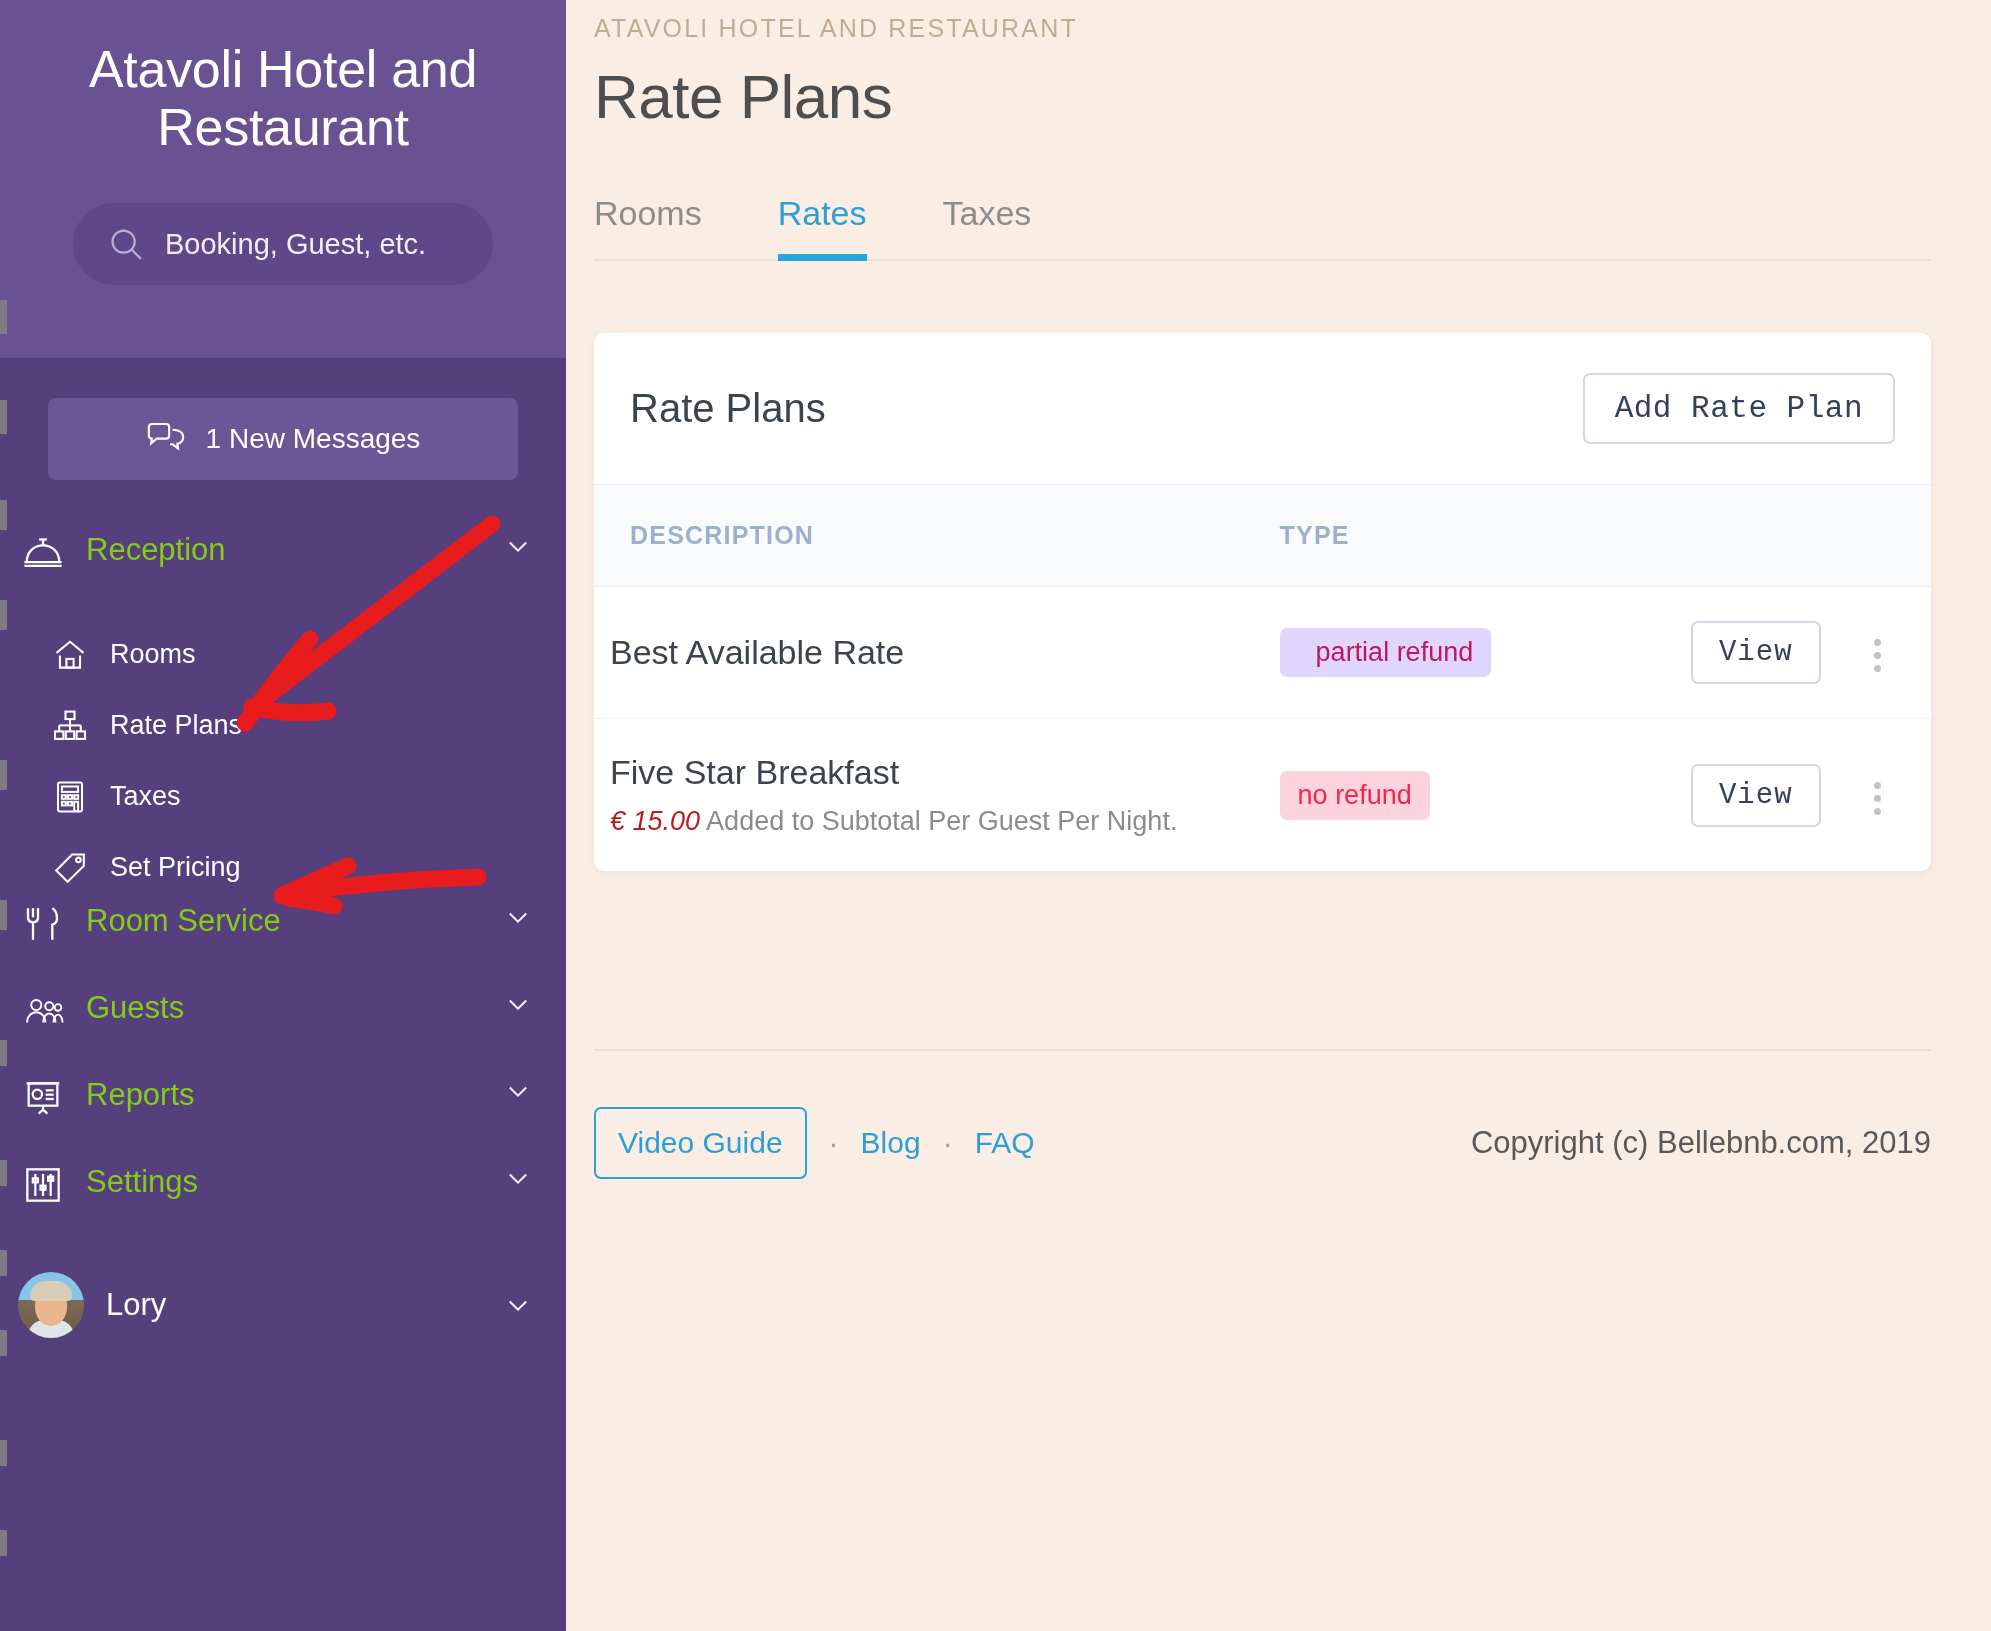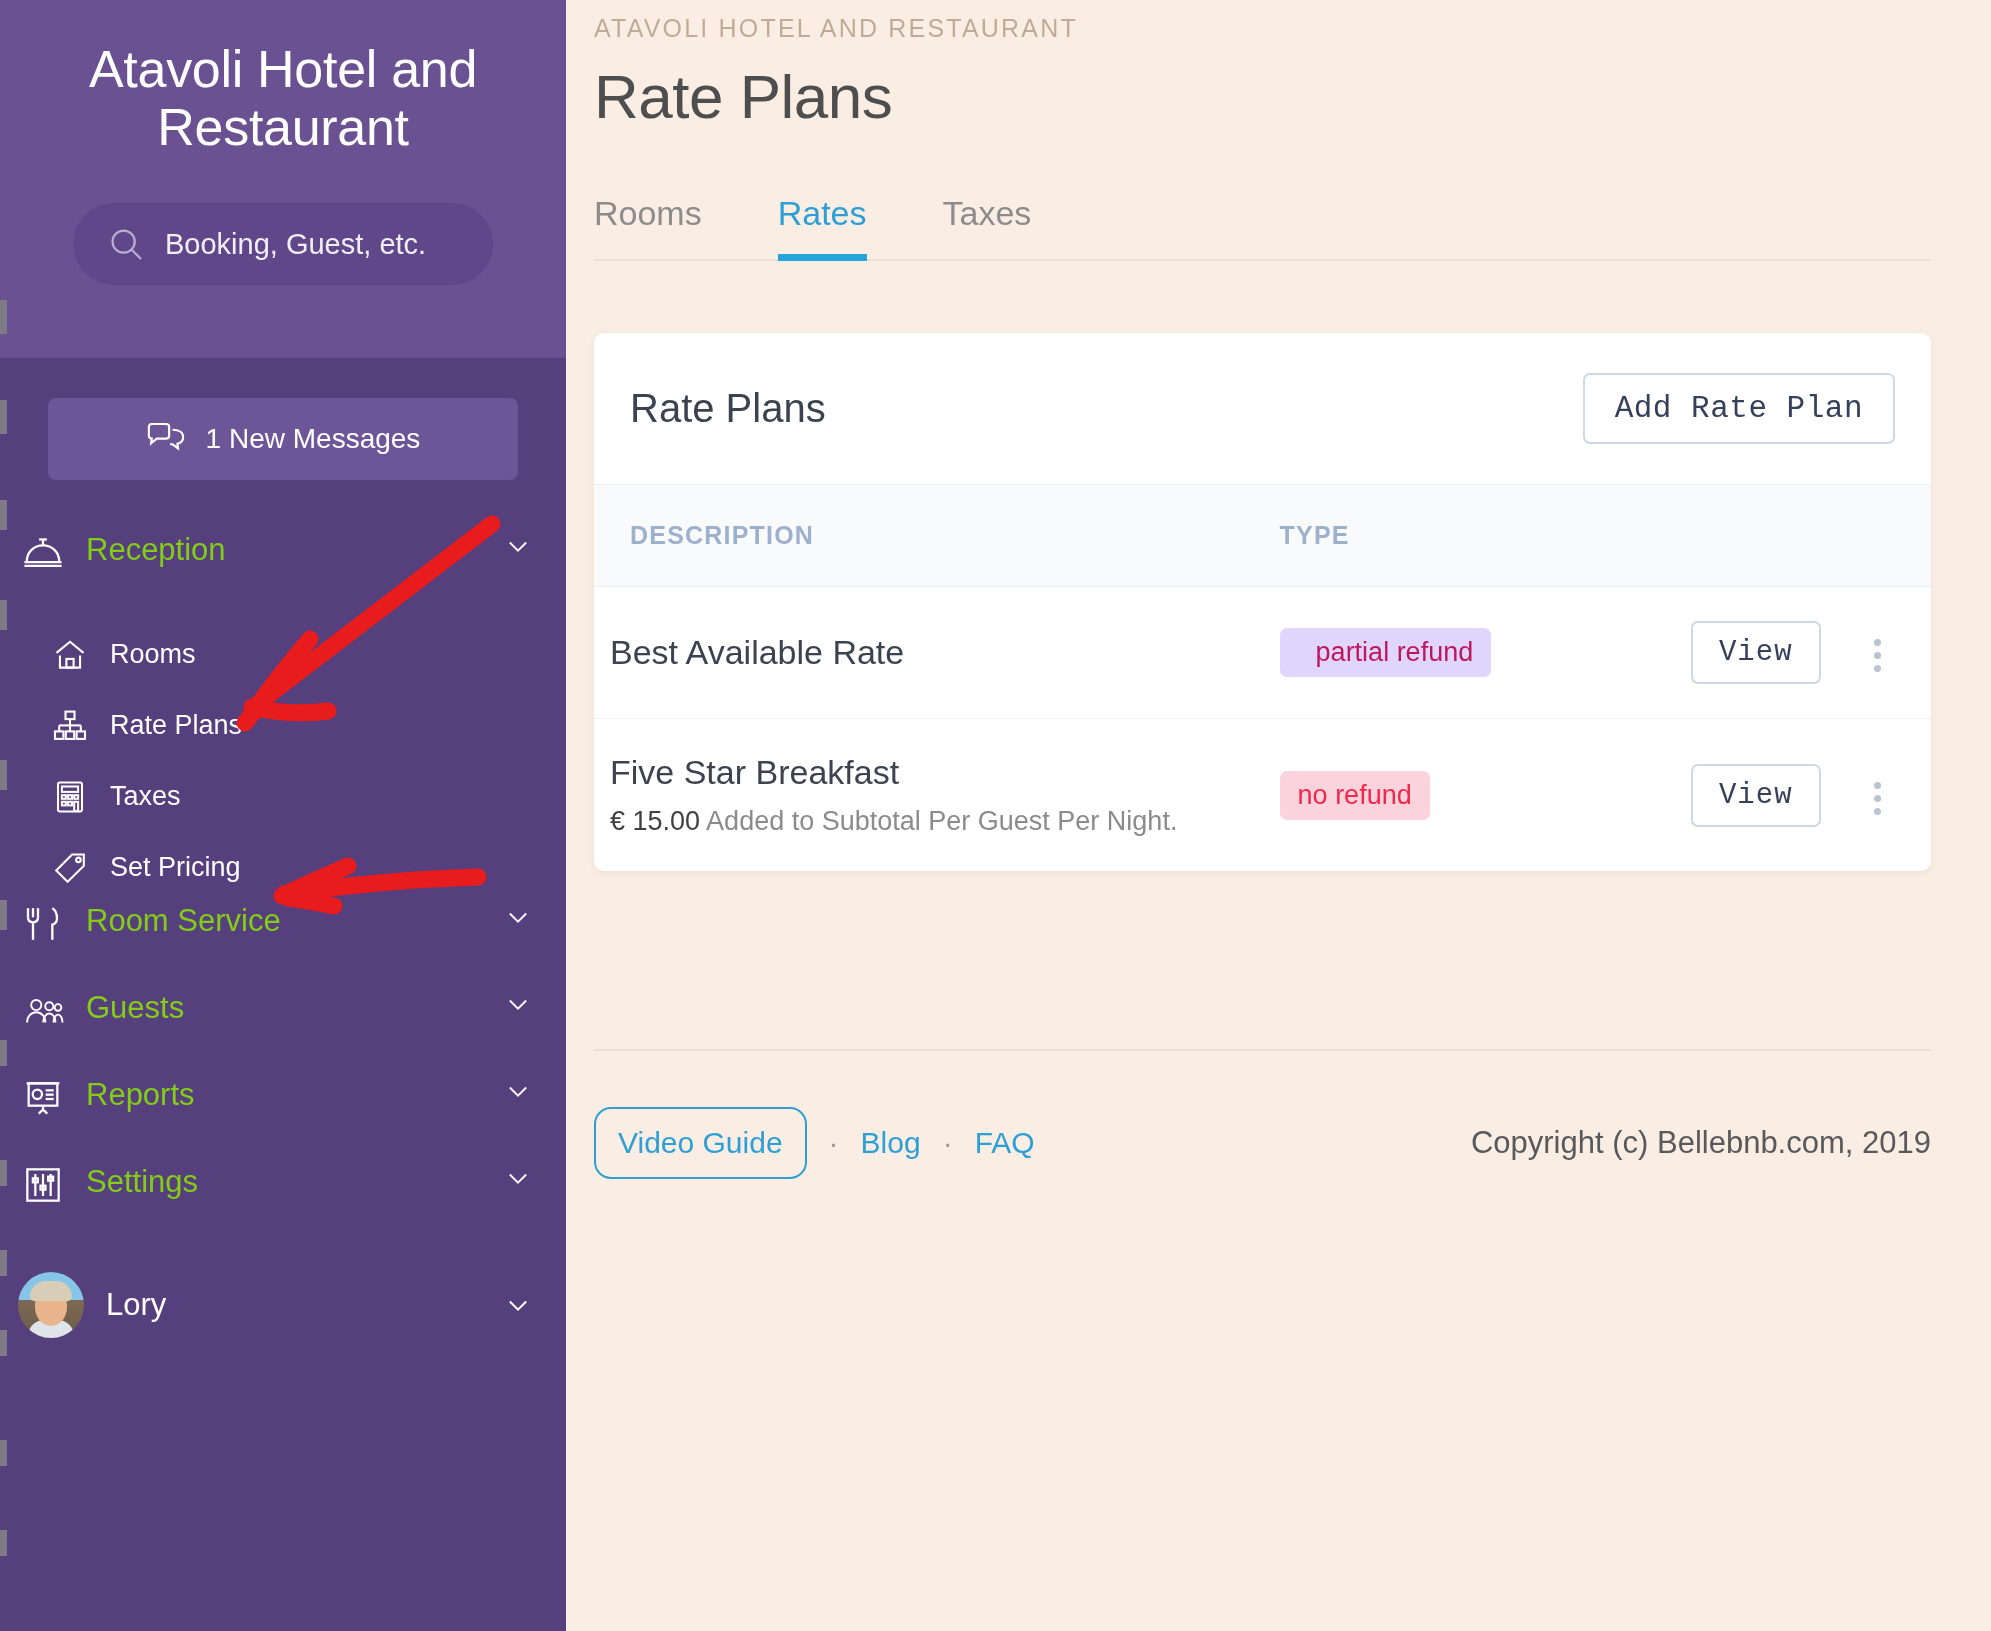--- a/index.html
+++ b/index.html
@@ -216,21 +216,21 @@
 
   tbody td {
     border-bottom: 1px solid #eef1f5;
     padding: 34px 0;
     vertical-align: middle;
   }
   tbody tr:last-child td { border-bottom: none; }
   td.c-desc { padding-left: 16px; }
   .rp-name { font-size: 34px; color: #3c4350; font-weight: 400; }
   .rp-sub { font-size: 27px; color: #8b8b8b; margin-top: 14px; }
-  .rp-price { color: #404040; }
+  .rp-price { color: #b91c1c; font-style: italic; }
   .badge {
     display: inline-block;
     border-radius: 7px;
     padding: 9px 18px;
     font-size: 27px;
     font-weight: 500;
   }
   .badge.partial { background: #e0d6fd; color: #be185d; padding-left: 36px; }
   .badge.norefund { background: #fbd3dc; color: #f0284f; }
   td.c-act { text-align: right; padding-right: 36px; white-space: nowrap; }
@@ -262,21 +262,21 @@
     margin-top: 178px;
     border-top: 2px solid #ece0d5;
     padding-top: 56px;
     display: flex;
     align-items: center;
     justify-content: space-between;
   }
   .footer-left { display: flex; align-items: center; }
   .btn-video {
     border: 2px solid #2e9fd4;
-    border-radius: 17px;
+    border-radius: 7px;
     background: transparent;
     color: #2e9fd4;
     font-size: 30px;
     padding: 17px 22px;
     cursor: pointer;
   }
   .dot-sep { color: #9b9b9b; font-size: 30px; margin: 0 22px; }
   .flink { color: #2e9fd4; font-size: 30px; text-decoration: none; cursor: pointer; }
   .copyright { color: #59595b; font-size: 31px; }
 

